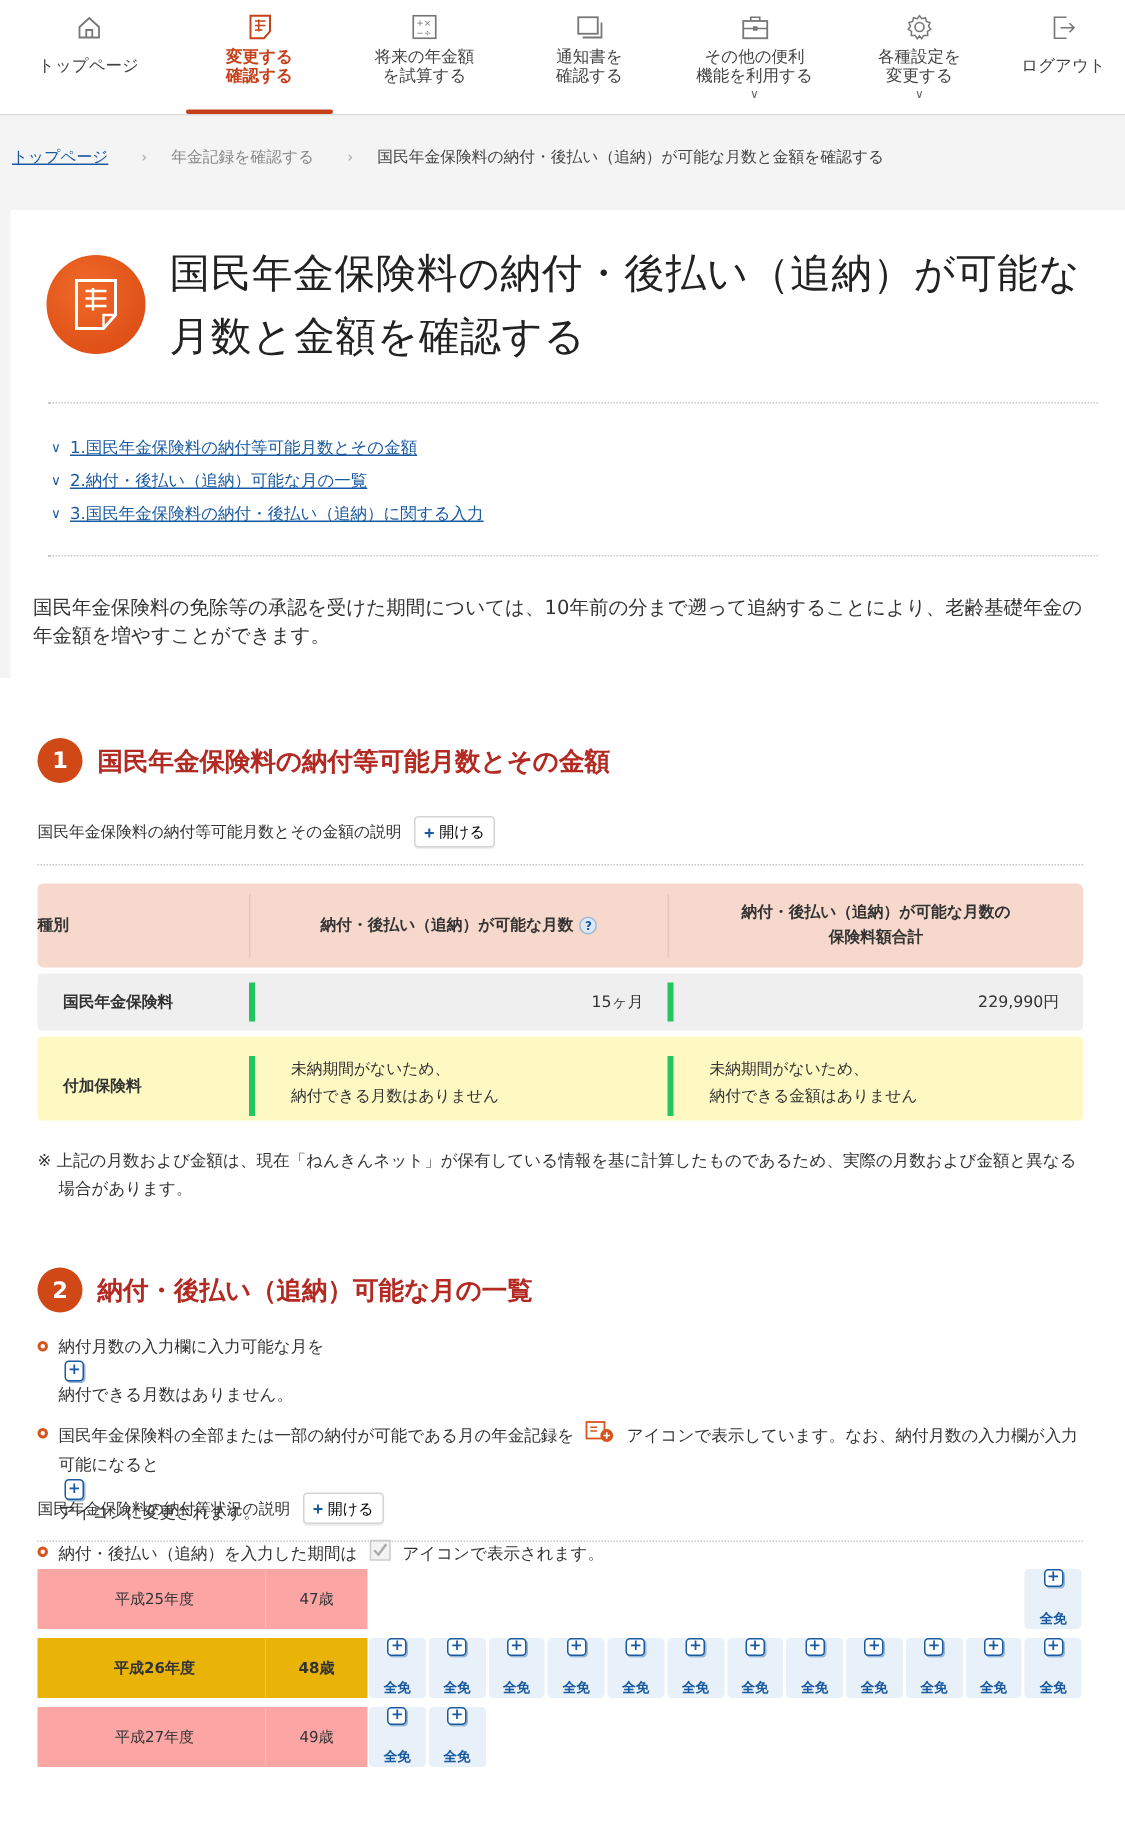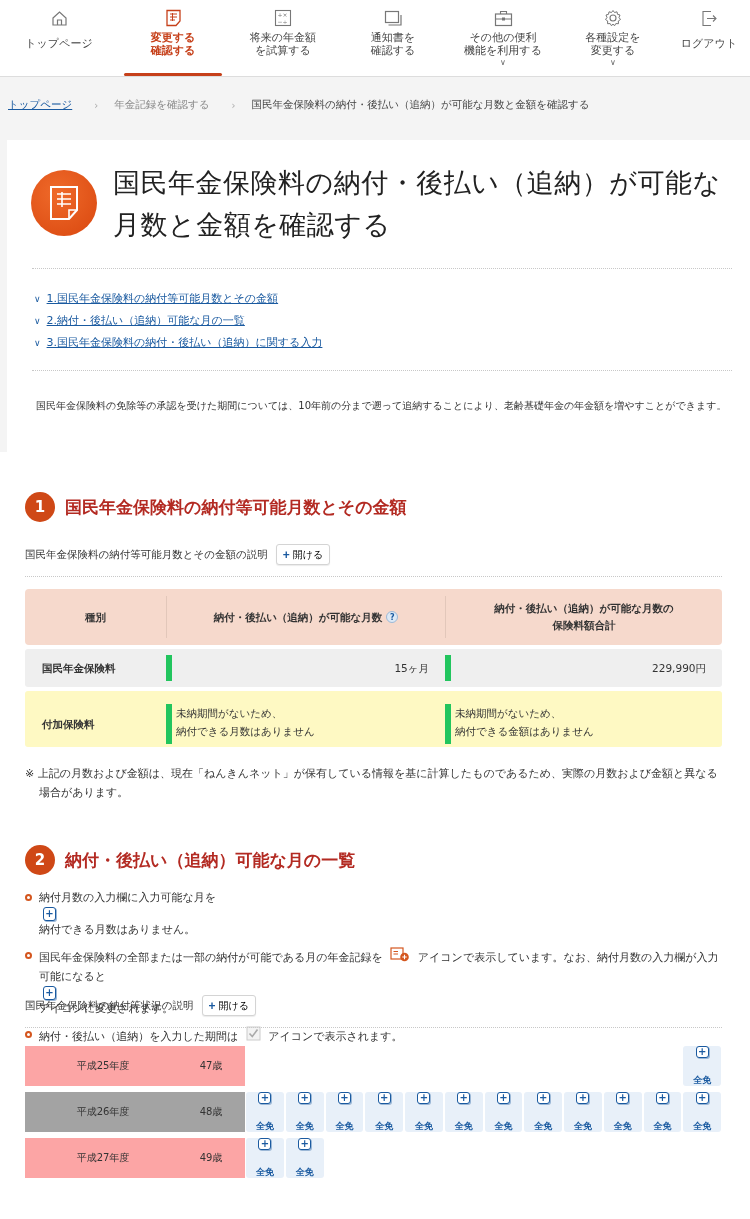--- a/index.html
+++ b/index.html
@@ -27,70 +27,70 @@
   .panel1 { position: absolute; left: 7px; top: 140px; width: 743px; height: 312px; background: #fff; }
   .title-icon { position: absolute; left: 24px; top: 30px; width: 66px; height: 66px; border-radius: 50%; background: radial-gradient(circle at 40% 35%, #ef6a2a, #d9470f); display: flex; align-items: center; justify-content: center; }
   .page-title { position: absolute; left: 106px; top: 22px; width: 620px; font-size: 27px; line-height: 42px; color: #222; font-weight: normal; letter-spacing: 0.5px; }
   .dotted { border-top: 1px dotted #c8c8c8; }
   .p1-rule { position: absolute; left: 25px; top: 128px; width: 700px; }
   .toc { position: absolute; left: 27px; top: 148px; }
   .toc-item { display: flex; align-items: center; font-size: 11px; line-height: 22px; height: 22px; color: #1a5aa0; cursor: pointer; }
   .toc-item .chev { font-size: 9px; color: #1a5aa0; margin-right: 6px; }
   .toc-item .txt { text-decoration: underline; }
   .p1-rule2 { position: absolute; left: 25px; top: 230px; width: 700px; }
-  .intro { position: absolute; left: 29px; top: 256px; width: 700px; font-size: 10px; line-height: 19px; color: #333; }
+  .intro { position: absolute; left: 15px; top: 256px; width: 700px; font-size: 13px; line-height: 19px; color: #333; }
 
   
   .panel2 { position: absolute; left: 0; top: 452px; width: 750px; height: 767px; background: #fff; }
   .sec-head { position: absolute; left: 25px; display: flex; align-items: center; }
   .sec-num { width: 30px; height: 30px; border-radius: 50%; background: #cf4816; color: #fff; font-weight: bold; font-size: 15px; display: flex; align-items: center; justify-content: center; margin-right: 10px; }
   .sec-title { font-size: 17px; font-weight: bold; color: #b32a22; }
   .desc-row { position: absolute; left: 25px; display: flex; align-items: center; font-size: 10.5px; color: #333; }
   .open-btn { margin-left: 8px; height: 21px; padding: 0 6px; border: 1px solid #d4d4d4; border-radius: 3px; background: #fff; font-size: 10px; display: flex; align-items: center; box-shadow: 0 1px 1px rgba(0,0,0,0.08); cursor: pointer; }
   .open-btn .plus { color: #1a5aa0; font-weight: bold; margin-right: 3px; font-size: 12px; }
 
   
   .t1 { position: absolute; left: 25px; top: 137px; width: 697px; }
   .t1-head { height: 56px; background: #f6d9cc; border-radius: 4px; display: flex; align-items: center; }
   .t1-row { display: flex; border-radius: 3px; margin-top: 4px; }
   .t1-row.r1 { height: 38px; background: #efefef; align-items: center; }
   .t1-row.r2 { height: 56px; background: #fef9c3; align-items: center; padding-top: 10px; }
   .c1 { width: 141px; position: relative; }
   .c2 { width: 279px; position: relative; border-left: 1px solid #e2c7ba; }
   .c3 { width: 277px; position: relative; border-left: 1px solid #e2c7ba; }
-  .t1-row .c2, .t1-row .c3 { border-left: 6px solid #22c55e; }
+  .t1-row .c2, .t1-row .c3 { border-left: 4px solid #22c55e; }
   .t1-head .cell { font-size: 10.5px; font-weight: bold; text-align: center; line-height: 17px; color: #333; }
   .t1-head .c2, .t1-head .c3 { height: 42px; display: flex; align-items: center; justify-content: center; }
-  .t1-head .c1 { text-align: center; }
+  .t1-head .c1 { text-align: left; }
   .help { display: inline-flex; width: 12px; height: 12px; border-radius: 50%; background: #dde9f5; border: 1px solid #9db9d6; color: #1a5aa0; font-size: 8px; align-items: center; justify-content: center; margin-left: 4px; font-weight: bold; }
   .t1-row .cell { font-size: 10.5px; line-height: 18px; color: #333; }
   .t1-row .c1 { padding-left: 17px; font-weight: bold; }
   .t1-row.r1 .c2, .t1-row.r1 .c3 { text-align: right; padding-right: 16px; height: 26px; line-height: 26px; }
-  .t1-row.r2 .c2, .t1-row.r2 .c3 { padding-left: 4px; height: 40px; white-space: pre-line; }
+  .t1-row.r2 .c2, .t1-row.r2 .c3 { padding-left: 24px; height: 40px; white-space: pre-line; }
   .note { position: absolute; left: 25px; top: 312px; width: 700px; font-size: 11px; line-height: 19px; color: #333; padding-left: 14px; text-indent: -14px; }
 
   
   .bullets { position: absolute; left: 25px; top: 437px; width: 700px; }
   .bullet { position: relative; padding-left: 14px; font-size: 11px; line-height: 18px; color: #333; margin-bottom: 8px; }
   .bullet::before { content: ""; position: absolute; left: 0; top: 5px; width: 7px; height: 7px; border: 2px solid #d4561e; border-radius: 50%; box-sizing: border-box; }
   .inl-ico { display: inline-block; vertical-align: middle; margin: 0 4px; }
 
   
   .t2 { position: absolute; left: 25px; top: 588px; width: 697px; }
   .t2-head { display: flex; height: 50px; align-items: center; }
   .t2-head .h { font-size: 10px; color: #444; text-align: center; height: 42px; line-height: 42px; border-right: 1px solid #e3e3e3; }
   .t2-head .h:first-child { border-left: 1px solid #e3e3e3; }
   .w-year { width: 152px; }
   .w-age { width: 68px; }
   .w-m { width: 39.75px; }
   .t2-row { display: flex; height: 40px; margin-top: 6px; }
   .t2-row .yr, .t2-row .ag { font-size: 10px; color: #333; display: flex; align-items: center; justify-content: center; }
   .t2-row .yr { padding-left: 4px; }
   .t2-row.g1 .yr, .t2-row.g1 .ag { background: #fca5a5; }
-  .t2-row.g2 .yr, .t2-row.g2 .ag { background: #a3a3a3; }
+  .t2-row.g2 .yr, .t2-row.g2 .ag { background: #eab308; font-weight: bold; }
   .mcell { display: flex; flex-direction: column; align-items: center; justify-content: center; }
   .mcell.on { background: #e8f0f9; border-radius: 3px; margin: 0 1px; cursor: pointer; }
   .mcell .lab { font-size: 9px; font-weight: bold; color: #1a5aa0; line-height: 11px; margin-top: 17px; }
   .plusbox { width: 13px; height: 14px; border: 1.5px solid #1a5aa0; border-radius: 3px; background: #fff; color: #1a5aa0; font-size: 10px; font-weight: bold; display: flex; align-items: center; justify-content: center; line-height: 1; box-shadow: 1px 1px 0 #9bb7d6; }
 </style>
 </head>
 <body>
 
 <nav class="topnav">
   <div class="nav-item single" style="width:118px">

